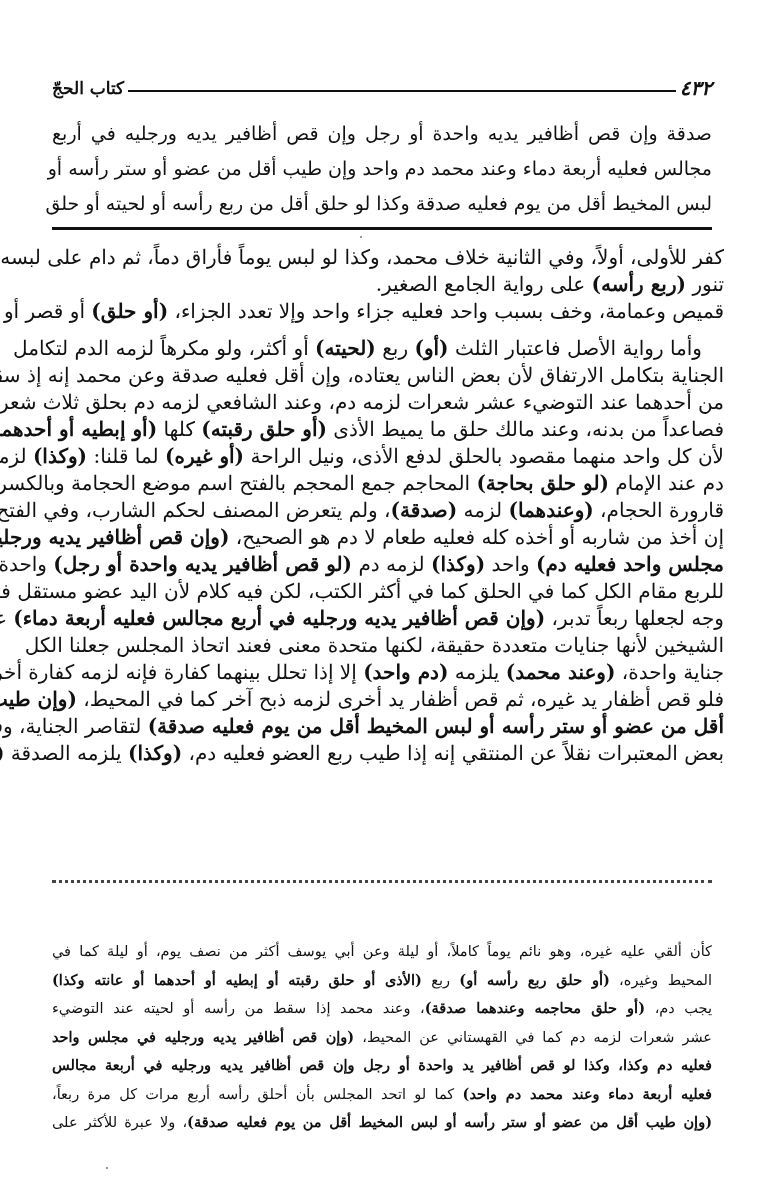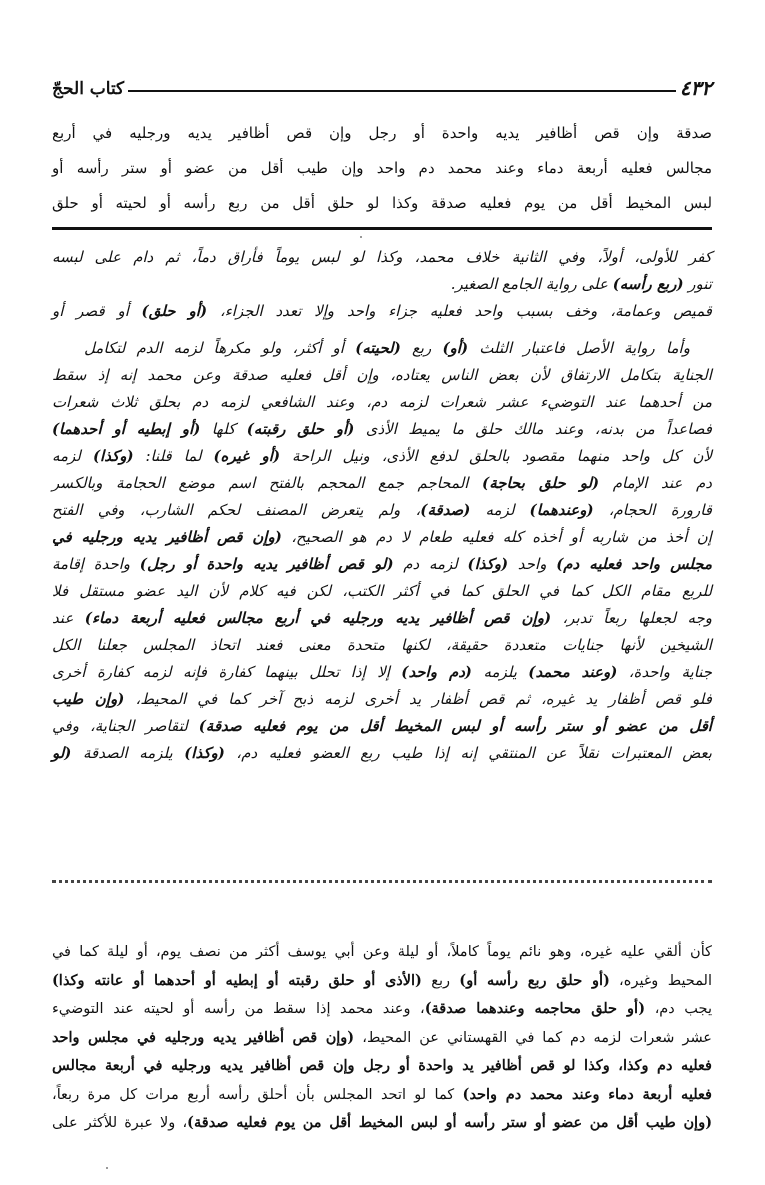--- a/index.html
+++ b/index.html
@@ -50,21 +50,21 @@
       font-size: 17px;
       font-weight: bold;
       line-height: 24px;
       white-space: nowrap;
     }
     .main-text {
       position: absolute;
       top: 116px;
       left: 0;
       width: 660px;
-      font-size: 15px;
+      font-size: 19px;
       line-height: 35px;
       text-align: justify;
       text-align-last: justify;
       direction: rtl;
     }
     .main-text .line {
       display: block;
       text-align: justify;
       text-align-last: justify;
       white-space: nowrap;
@@ -73,26 +73,25 @@
       position: absolute;
       top: 227px;
       left: 0;
       width: 660px;
       height: 0;
       border-top: 3px solid #111;
     }
     .commentary {
       position: absolute;
       top: 244px;
-      left: 0;
+      left: 12px;
       width: 660px;
-      font-size: 15px;
+      font-size: 20px;
       line-height: 27px;
       direction: rtl;
-      font-style: italic;
     }
     .commentary .line, .footnote .line {
       display: block;
       white-space: nowrap;
       text-align: justify;
       text-align-last: justify;
     }
     .commentary .line.last, .footnote .line.last {
       text-align-last: right;
     }

